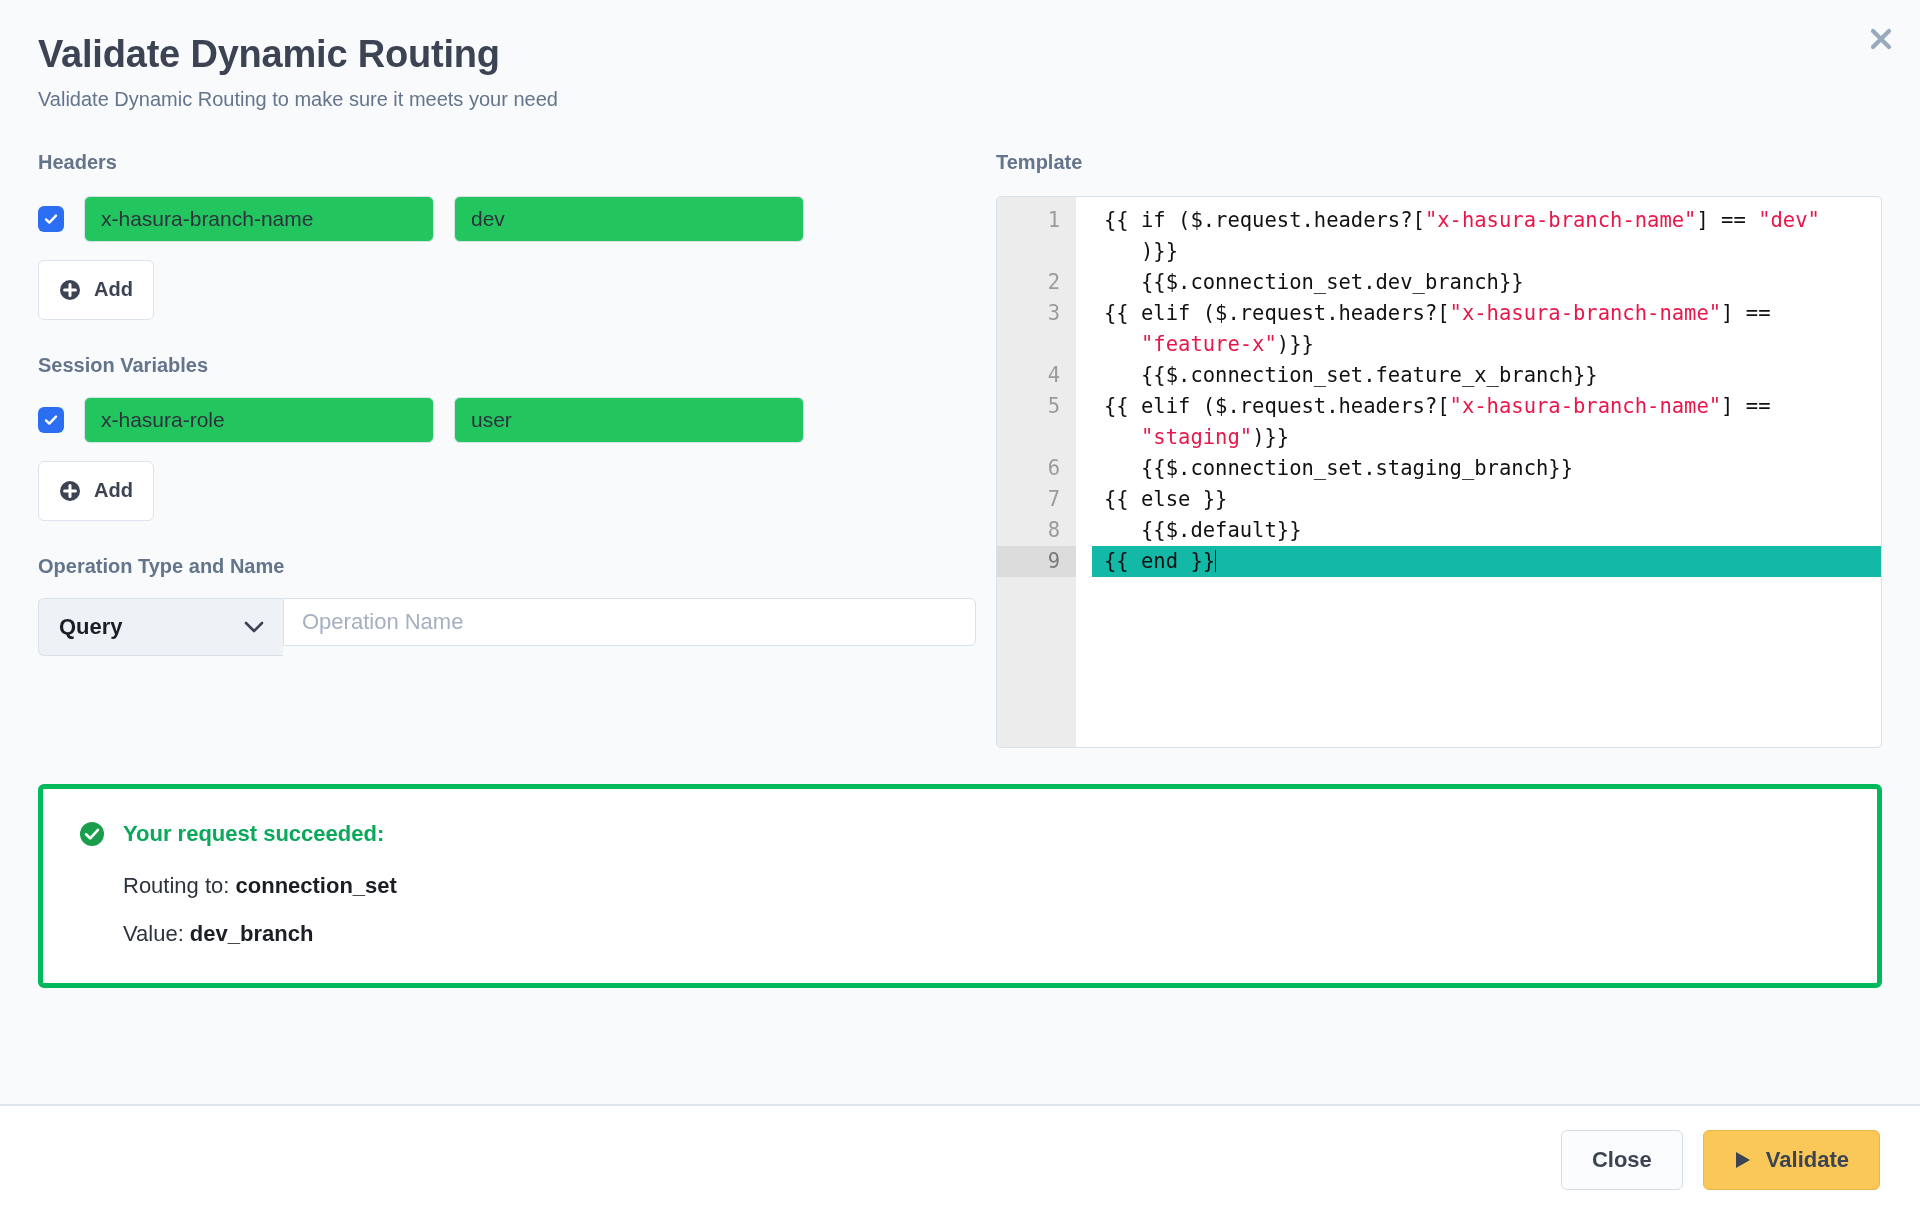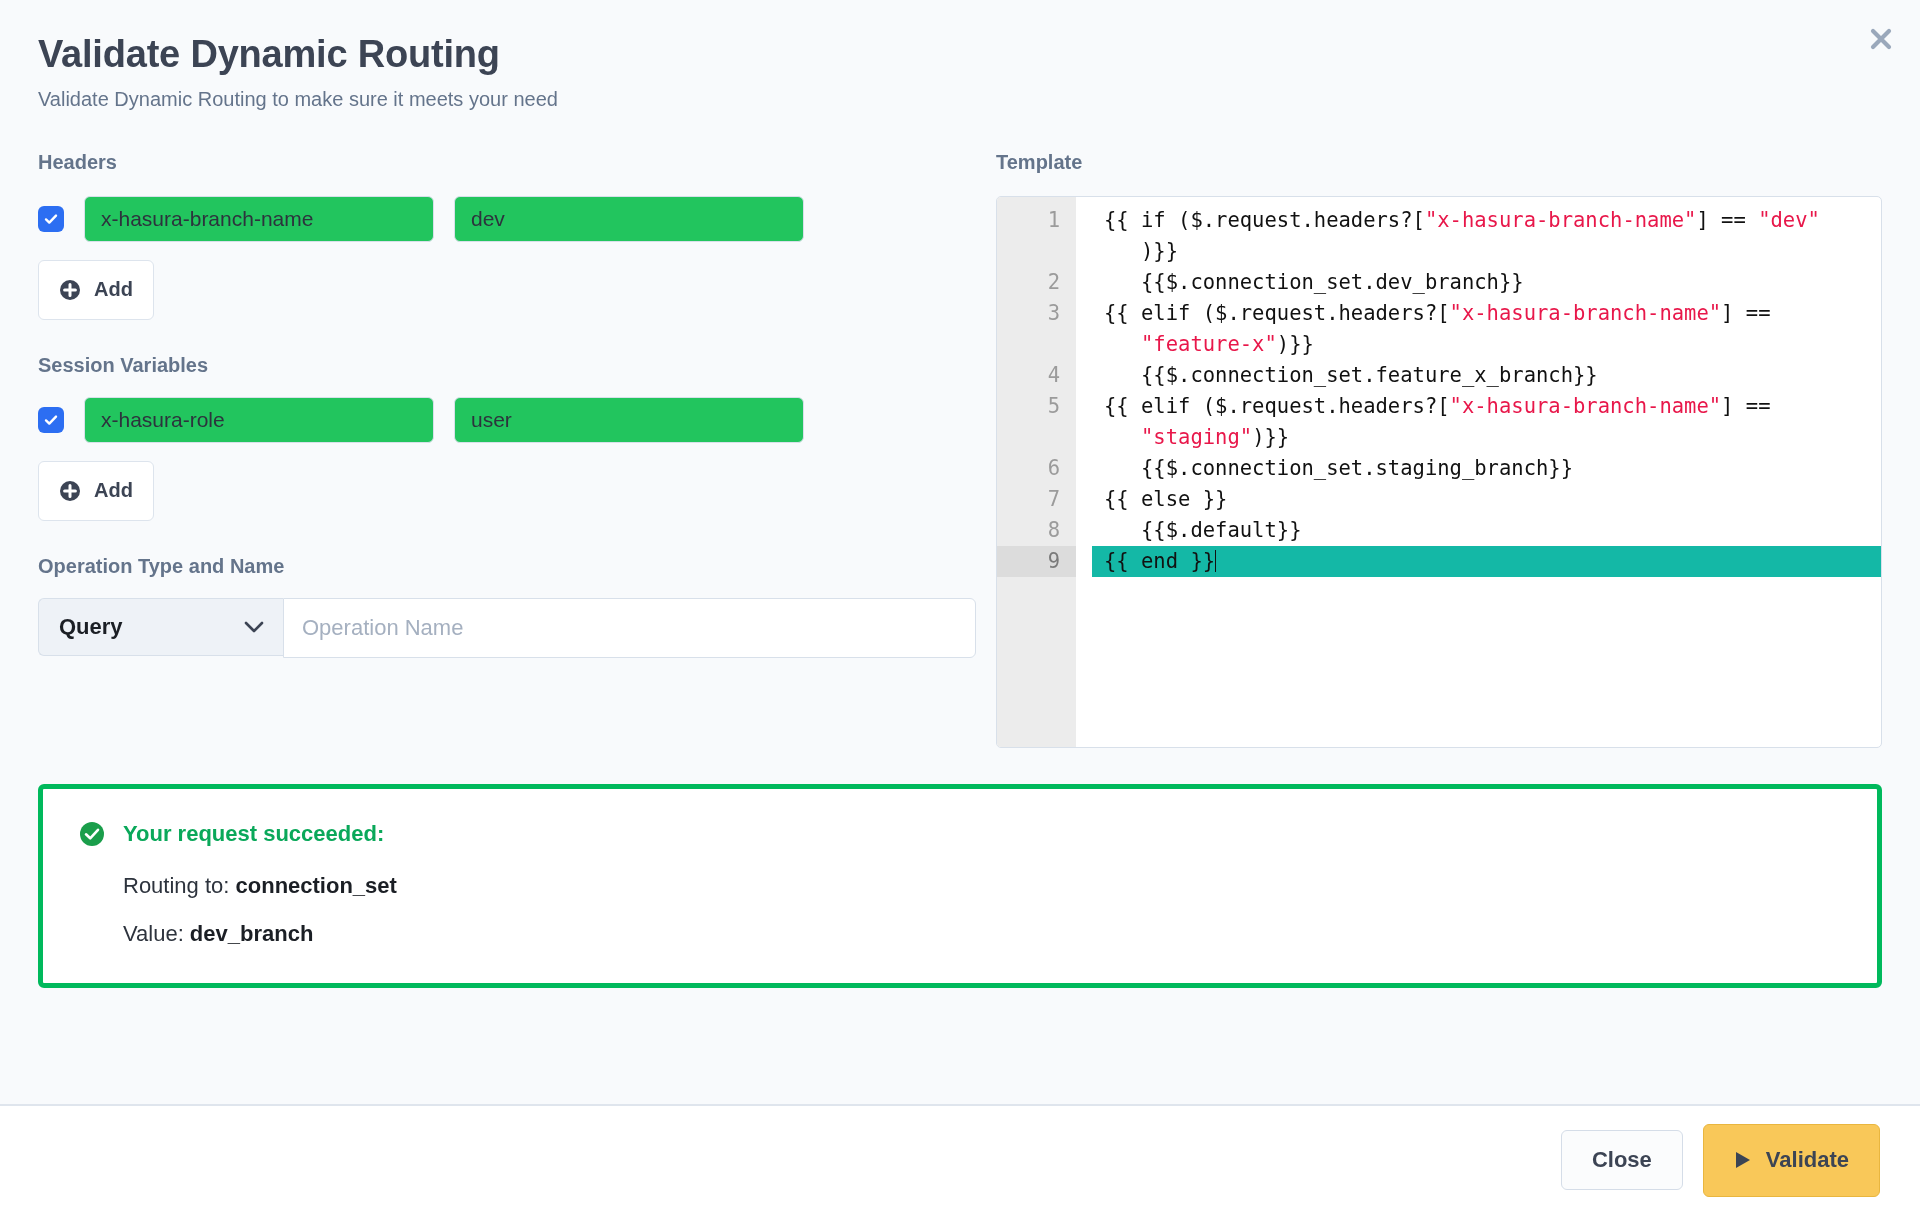--- a/index.html
+++ b/index.html
@@ -95,21 +95,21 @@
     width: 245px; flex: 0 0 245px; height: 58px;
     background: #eef2f7;
     border: 1px solid #d8e0ea; border-right: none;
     border-radius: 6px 0 0 6px;
     display: flex; align-items: center; justify-content: space-between;
     padding: 0 18px 0 20px;
     font-size: 22px; font-weight: bold; color: #1b1f25;
     cursor: pointer;
   }
   .op-name {
-    flex: 1 1 auto; height: 60px;
+    flex: 1 1 auto; height: 48px;
     border: 1px solid #d8e0ea; border-radius: 0 6px 6px 0;
     background: #ffffff; font-size: 22px; padding: 0 18px;
     color: #0f766e; outline: none;
     font-family: "Liberation Sans", sans-serif;
   }
   .op-name::placeholder { color: #a5b0c0; }
 
   
   .editor {
     border: 1px solid #d8e0ea; border-radius: 5px;
@@ -164,21 +164,21 @@
     display: flex; align-items: center; justify-content: flex-end;
     padding: 0 40px; gap: 20px;
   }
   .btn-close {
     height: 60px; padding: 0 30px;
     background: #fbfcfd; border: 1px solid #d5dde8; border-radius: 6px;
     font-size: 22px; font-weight: bold; color: #3c4454;
     cursor: pointer; font-family: "Liberation Sans", sans-serif;
   }
   .btn-validate {
-    height: 73px; padding: 0 30px;
+    height: 60px; padding: 0 30px;
     background: #f9c859; border: 1px solid #e9b63f; border-radius: 6px;
     font-size: 22px; font-weight: bold; color: #3c4454;
     cursor: pointer; font-family: "Liberation Sans", sans-serif;
     display: inline-flex; align-items: center; gap: 14px;
   }
   .btn-validate svg { display:block; }
 </style>
 </head>
 <body>
 

